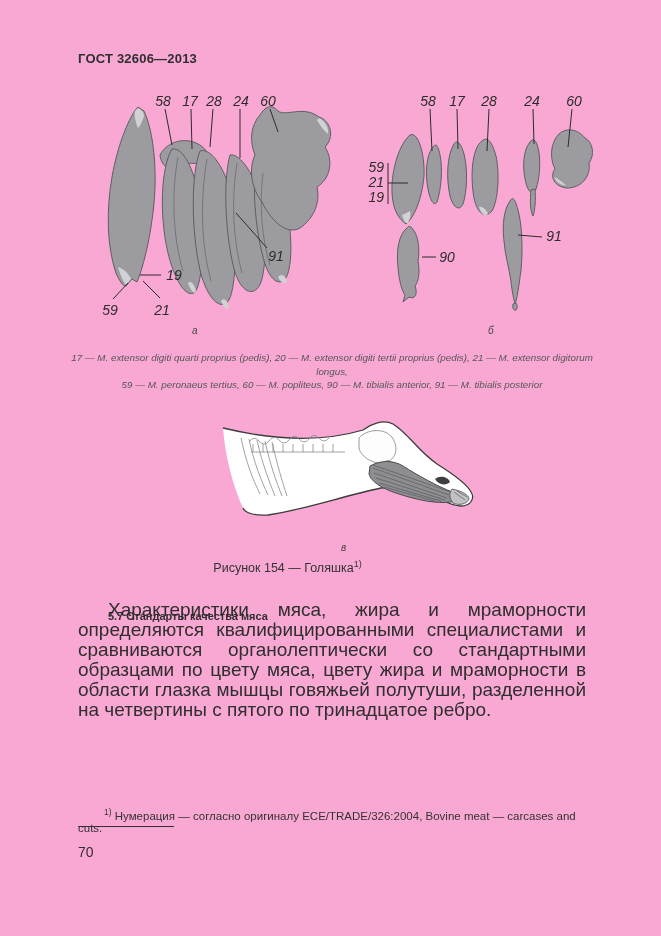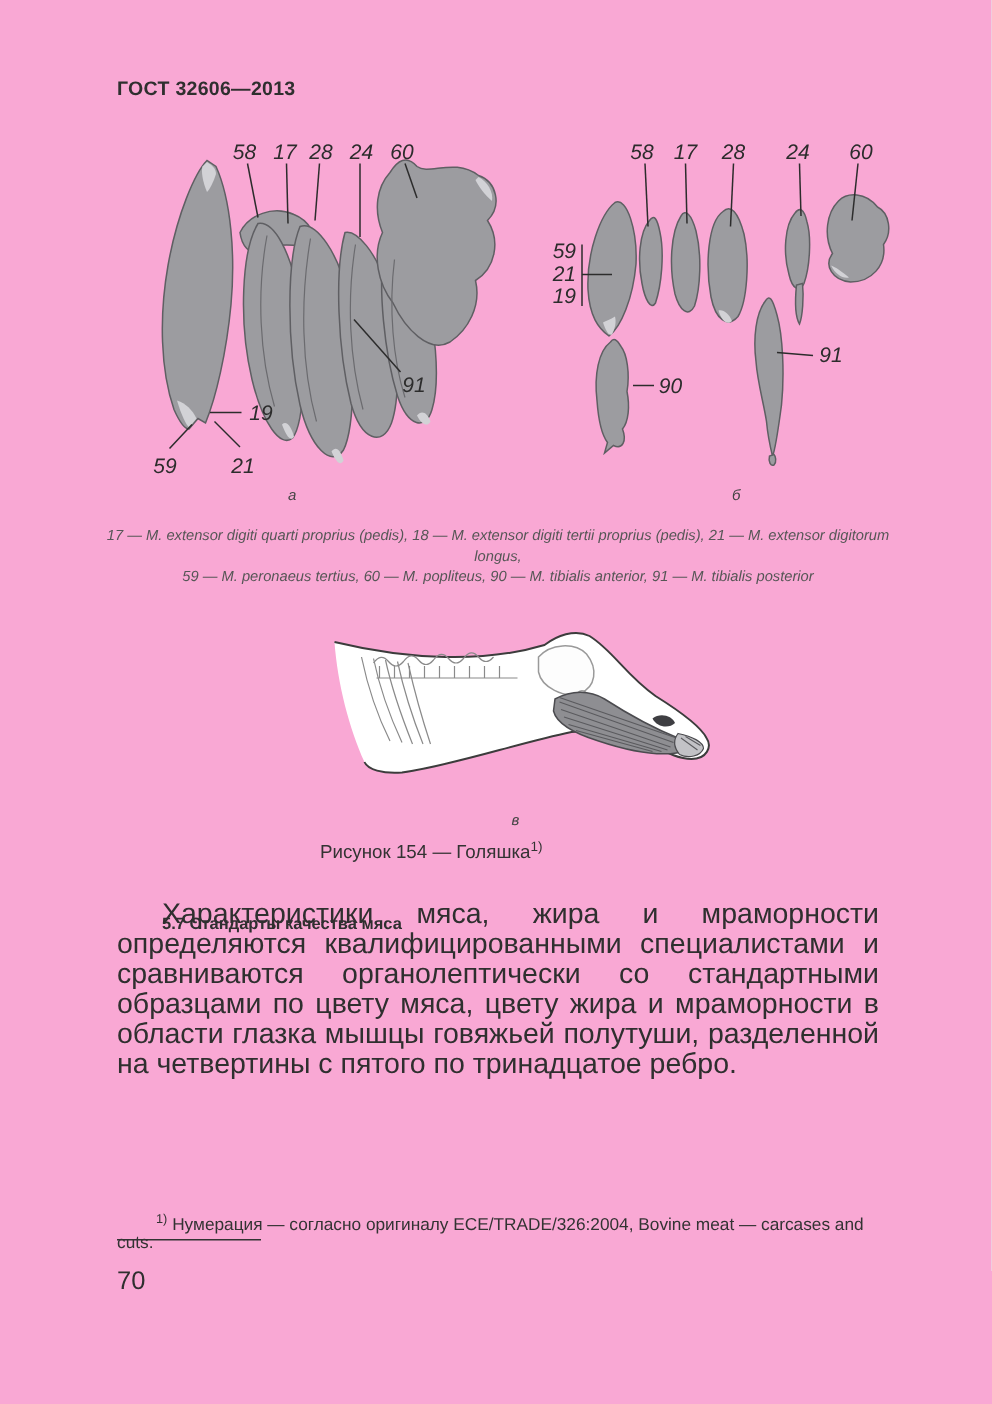--- a/index.html
+++ b/index.html
@@ -36,21 +36,21 @@
   .caption sup { font-size:9px; }
 
   .heading { position:absolute; left:108px; top:610px; font-weight:bold; font-size:11px; }
 
   .body-par { position:absolute; left:78px; top:600px; width:508px; margin:0;
     font-size:19px; line-height:20px; text-align:justify; text-indent:30px; }
 
   .fn-rule { position:absolute; left:78px; top:826px; width:96px; height:0; border-top:1px solid #333; }
   .footnote { position:absolute; left:78px; top:807px; width:508px; font-size:11.5px; color:#333; text-indent:26px; }
   .footnote sup { font-size:8.5px; }
-  .pagenum { position:absolute; left:78px; top:844px; font-size:17px; }
+  .pagenum { position:absolute; left:78px; top:844px; font-size:14px; }
 </style>
 </head>
 <body>
 
 <div class="page">
 
   <div class="header">ГОСТ 32606—2013</div>
 
   <svg class="diag" style="left:88px;top:85px" width="262" height="252" viewBox="0 0 262 252">
     <path class="muscle" d="M50,22 C42,30 30,58 24,92 C18,126 19,162 28,188 C32,197 35,201 38,201 L44,194 L49,197 C56,180 63,150 66,118 C69,85 66,48 56,26 Z"></path>
@@ -122,21 +122,21 @@
     <text class="num-label" text-anchor="end" x="26" y="102">21</text>
     <text class="num-label" text-anchor="end" x="26" y="117">19</text>
     <text class="num-label" text-anchor="middle" x="89" y="177">90</text>
     <text class="num-label" text-anchor="middle" x="196" y="156">91</text>
   </svg>
 
   <div class="sub-label" style="left:192px;top:325px">а</div>
   <div class="sub-label" style="left:488px;top:325px">б</div>
 
   <div class="legend">
-    <div>17 — M. extensor digiti quarti proprius (pedis), 18 — M. extensor digiti tertii proprius (pedis), 21 — M. extensor digitorum longus,</div>
+    <div>17 — M. extensor digiti quarti proprius (pedis), 20 — M. extensor digiti tertii proprius (pedis), 21 — M. extensor digitorum longus,</div>
     <div>59 — M. peronaeus tertius, 60 — M. popliteus, 90 — M. tibialis anterior, 91 — M. tibialis posterior</div>
   </div>
 
   <svg class="diag" style="left:213px;top:416px" width="272" height="126" viewBox="0 0 272 126">
     <path class="outline-fill" d="M10,12 C60,24 110,26 150,14 C158,8 170,3 180,8 C196,18 204,34 224,48 C240,58 254,68 258,76 C262,82 258,90 248,90 C240,90 232,86 224,82 C205,74 185,70 168,72 C130,80 90,94 55,99 C42,100 32,97 30,92 C20,70 12,40 10,12 Z"></path>
     <path class="outline-stroke" d="M10,12 C60,24 110,26 150,14 C158,8 170,3 180,8 C196,18 204,34 224,48 C240,58 254,68 258,76 C262,82 258,90 248,90 C240,90 232,86 224,82 C205,74 185,70 168,72 C130,80 90,94 55,99 C42,100 32,97 30,92"></path>
     <path class="thin" d="M28,22 C33,46 40,64 47,78"></path>
     <path class="thin" d="M36,23 C41,47 48,64 55,79"></path>
     <path class="thin" d="M44,24 C49,47 56,65 62,80"></path>
     <path class="thin" d="M52,25 C57,48 63,65 69,80"></path>

